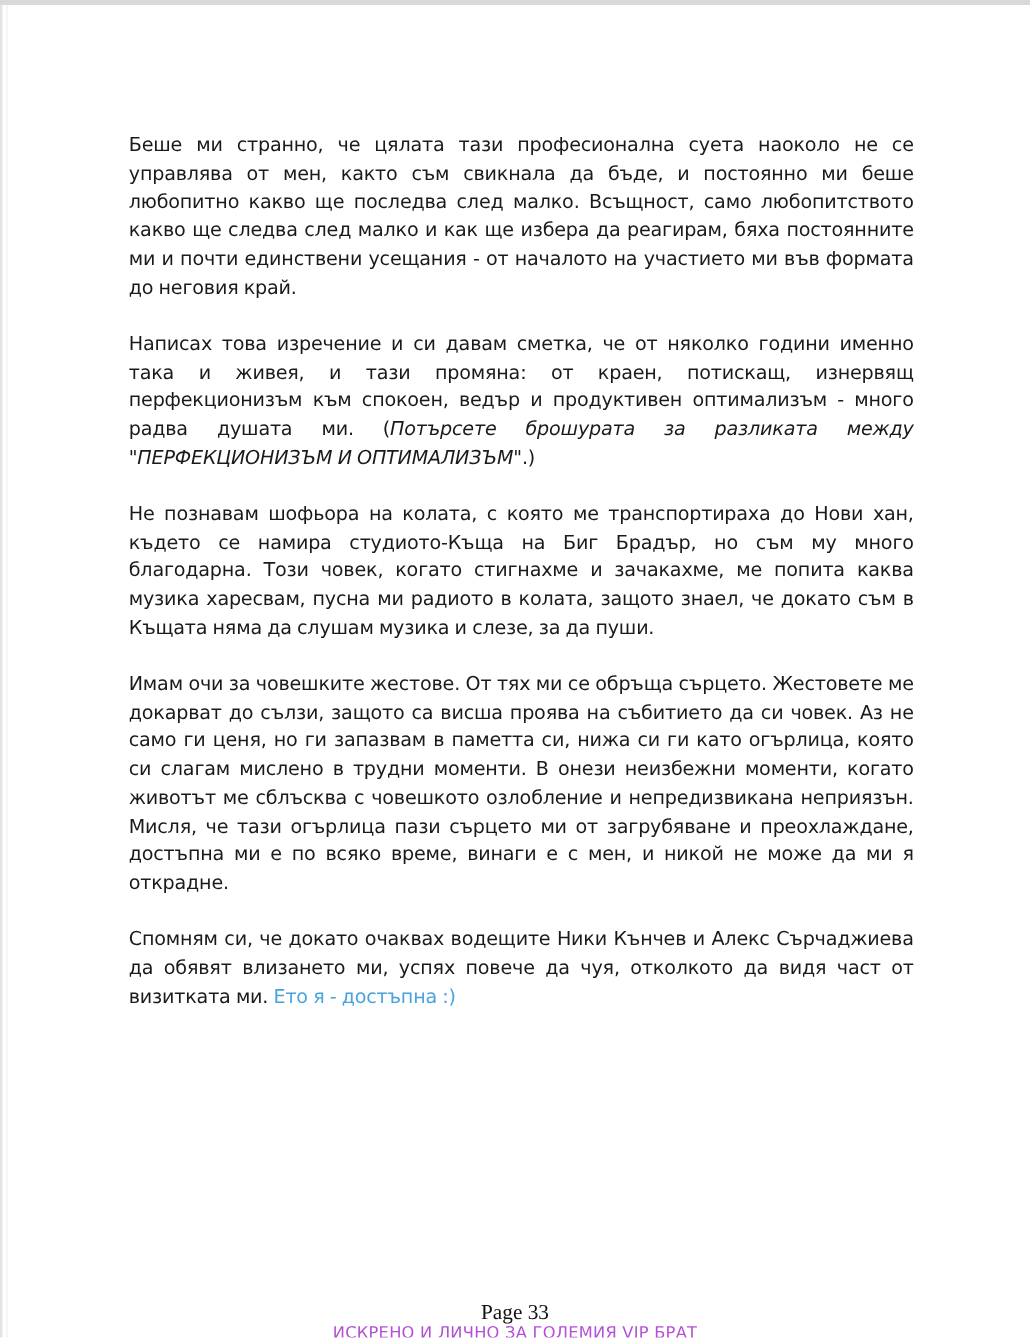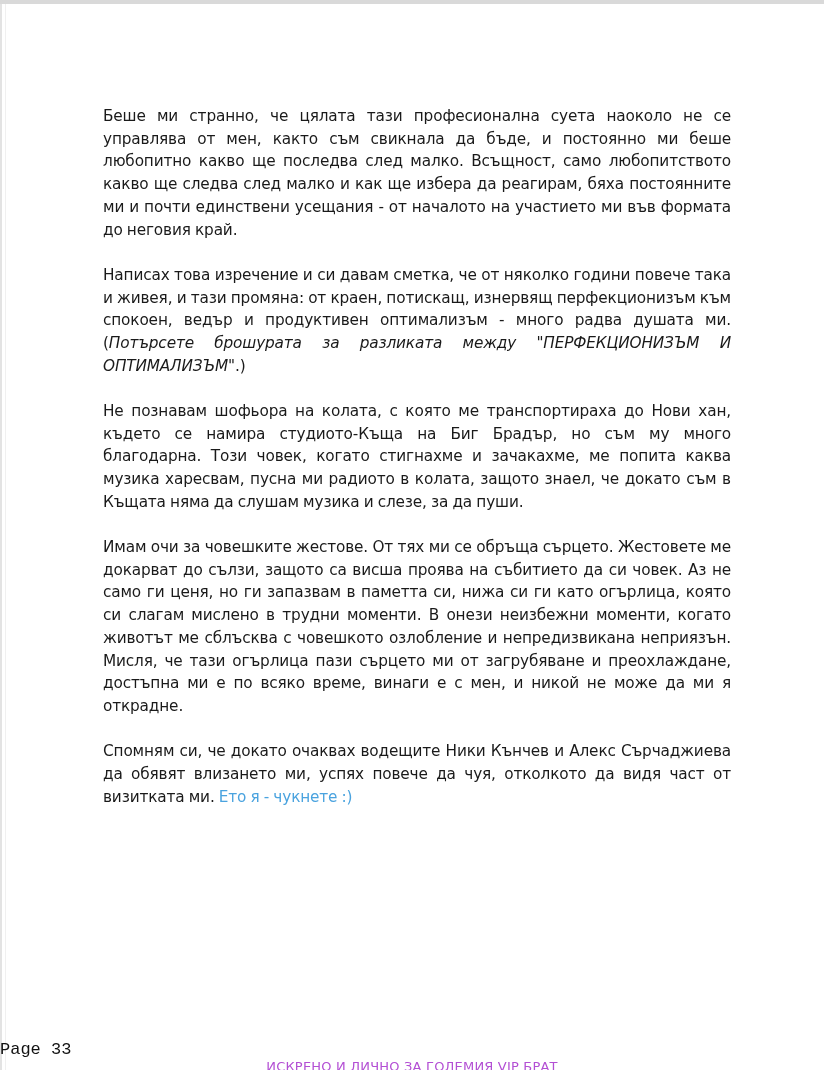--- a/index.html
+++ b/index.html
@@ -71,46 +71,47 @@
       letter-spacing: 0.2px;
       color: #b34fd4;
       font-family: "DejaVu Sans", sans-serif;
       margin-top: 40px;
     }
     .page-number {
       position: absolute;
       left: 0;
       width: 824px;
       top: 1036px;
+      text-align: center;
       font-size: 17px;
       color: #111111;
-      font-family: Liberation Mono, monospace;
+      font-family: Liberation Serif, serif;
     }
   </style>
 </head>
 <body>
 
 <div class="top-band"></div>
 <div class="left-edge"></div>
 <div class="left-edge2"></div>
 
 <div class="page">
   <div class="body-text">
     <p class="para">
       <span>Беше ми странно, че цялата тази професионална суета наоколо не се управлява от мен, както съм свикнала да бъде, и постоянно ми беше любопитно какво ще последва след малко. Всъщност, само любопитството какво ще следва след малко и как ще избера да реагирам, бяха постоянните ми и почти единствени усещания - от началото на участието ми във формата до неговия край.</span>
     </p>
     <p class="para">
-      <span>Написах това изречение и си давам сметка, че от няколко години повече така и живея, и тази промяна: от краен, потискащ, изнервящ перфекционизъм към спокоен, ведър и продуктивен оптимализъм - много радва душата ми. (</span><span class="italic">Потърсете брошурата за разликата между "ПЕРФЕКЦИОНИЗЪМ И ОПТИМАЛИЗЪМ"</span><span>.)</span>
+      <span>Написах това изречение и си давам сметка, че от няколко години именно така и живея, и тази промяна: от краен, потискащ, изнервящ перфекционизъм към спокоен, ведър и продуктивен оптимализъм - много радва душата ми. (</span><span class="italic">Потърсете брошурата за разликата между "ПЕРФЕКЦИОНИЗЪМ И ОПТИМАЛИЗЪМ"</span><span>.)</span>
     </p>
     <p class="para">
       <span>Не познавам шофьора на колата, с която ме транспортираха до Нови хан, където се намира студиото-Къща на Биг Брадър, но съм му много благодарна. Този човек, когато стигнахме и зачакахме, ме попита каква музика харесвам, пусна ми радиото в колата, защото знаел, че докато съм в Къщата няма да слушам музика и слезе, за да пуши.</span>
     </p>
     <p class="para">
       <span>Имам очи за човешките жестове. От тях ми се обръща сърцето. Жестовете ме докарват до сълзи, защото са висша проява на събитието да си човек. Аз не само ги ценя, но ги запазвам в паметта си, нижа си ги като огърлица, която си слагам мислено в трудни моменти. В онези неизбежни моменти, когато животът ме сблъсква с човешкото озлобление и непредизвикана неприязън. Мисля, че тази огърлица пази сърцето ми от загрубяване и преохлаждане, достъпна ми е по всяко време, винаги е с мен, и никой не може да ми я открадне.</span>
     </p>
     <p class="para">
-      <span>Спомням си, че докато очаквах водещите Ники Кънчев и Алекс Сърчаджиева да обявят влизането ми, успях повече да чуя, отколкото да видя част от визитката ми. </span><a href="#">Ето я - чукнете :)</a>
+      <span>Спомням си, че докато очаквах водещите Ники Кънчев и Алекс Сърчаджиева да обявят влизането ми, успях повече да чуя, отколкото да видя част от визитката ми. </span><a href="#">Ето я - достъпна :)</a>
     </p>
   </div>
 
   <div class="footer-title">ИСКРЕНО И ЛИЧНО ЗА ГОЛЕМИЯ VIP БРАТ</div>
   <div class="page-number">Page 33</div>
 </div>
 
 </body></html>

